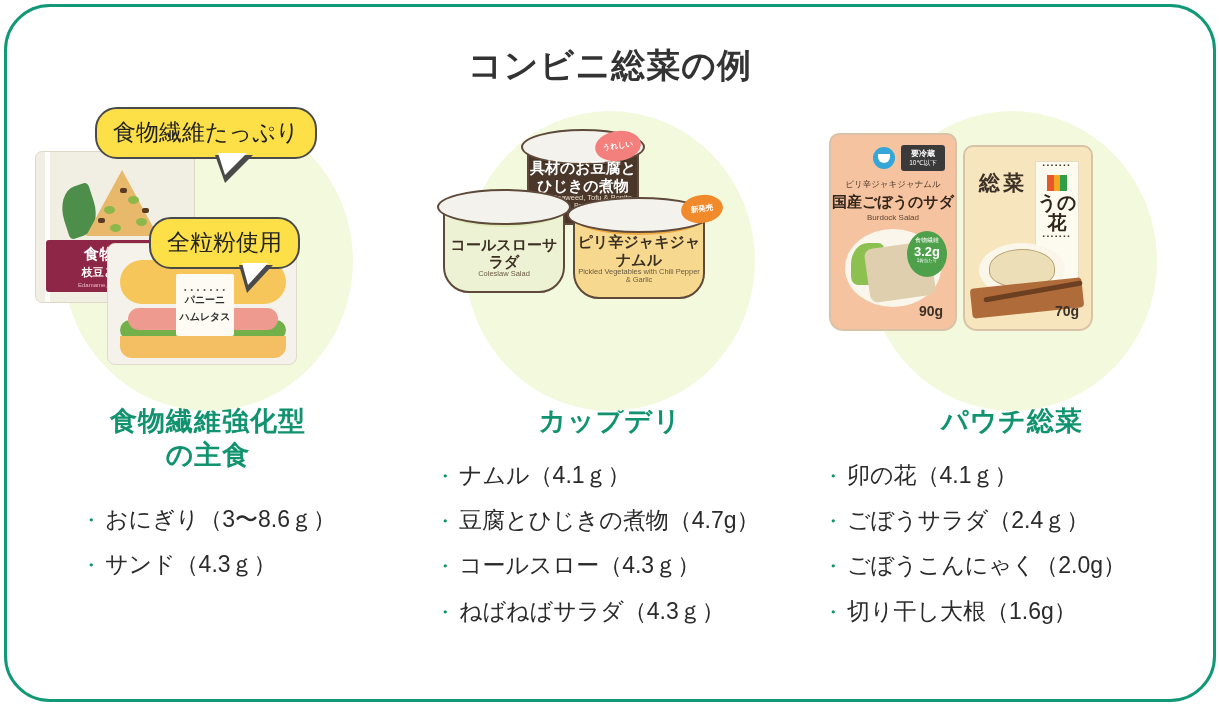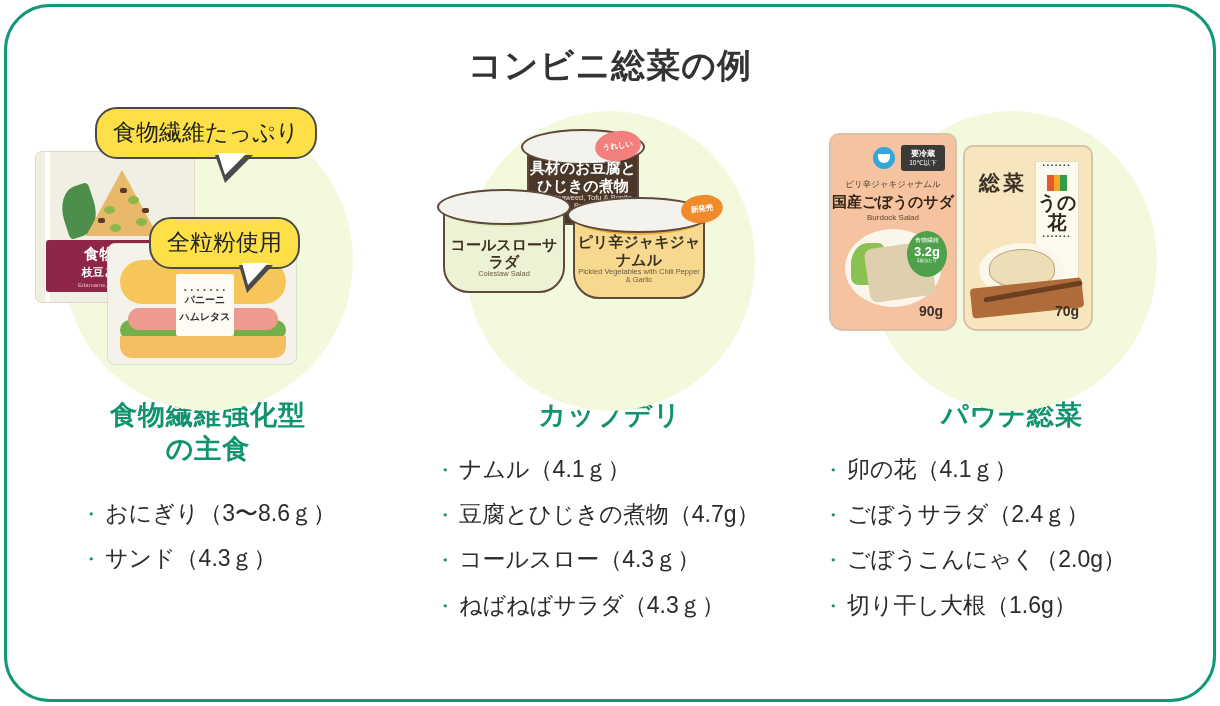--- a/index.html
+++ b/index.html
@@ -33,21 +33,21 @@
     transform: translateX(-50%);
     width: 290px; height: 300px;
     background: #f3f9dd;
     border-radius: 50%;
   }
   .col-head {
     text-align: center;
     font-size: 27px; font-weight: 700; color: #12936f;
     line-height: 1.25;
     letter-spacing: 1px;
-    margin-top: 6px;
+    margin-top: 12px;
   }
   .bullets { margin-top: 18px; }
   .bullet {
     display: flex; align-items: baseline;
     font-size: 23px; color: #2b2b2b;
     line-height: 1.1;
     margin-bottom: 20px;
     white-space: nowrap;
   }
   .dot { color: #12936f; font-size: 20px; margin-right: 4px; }

